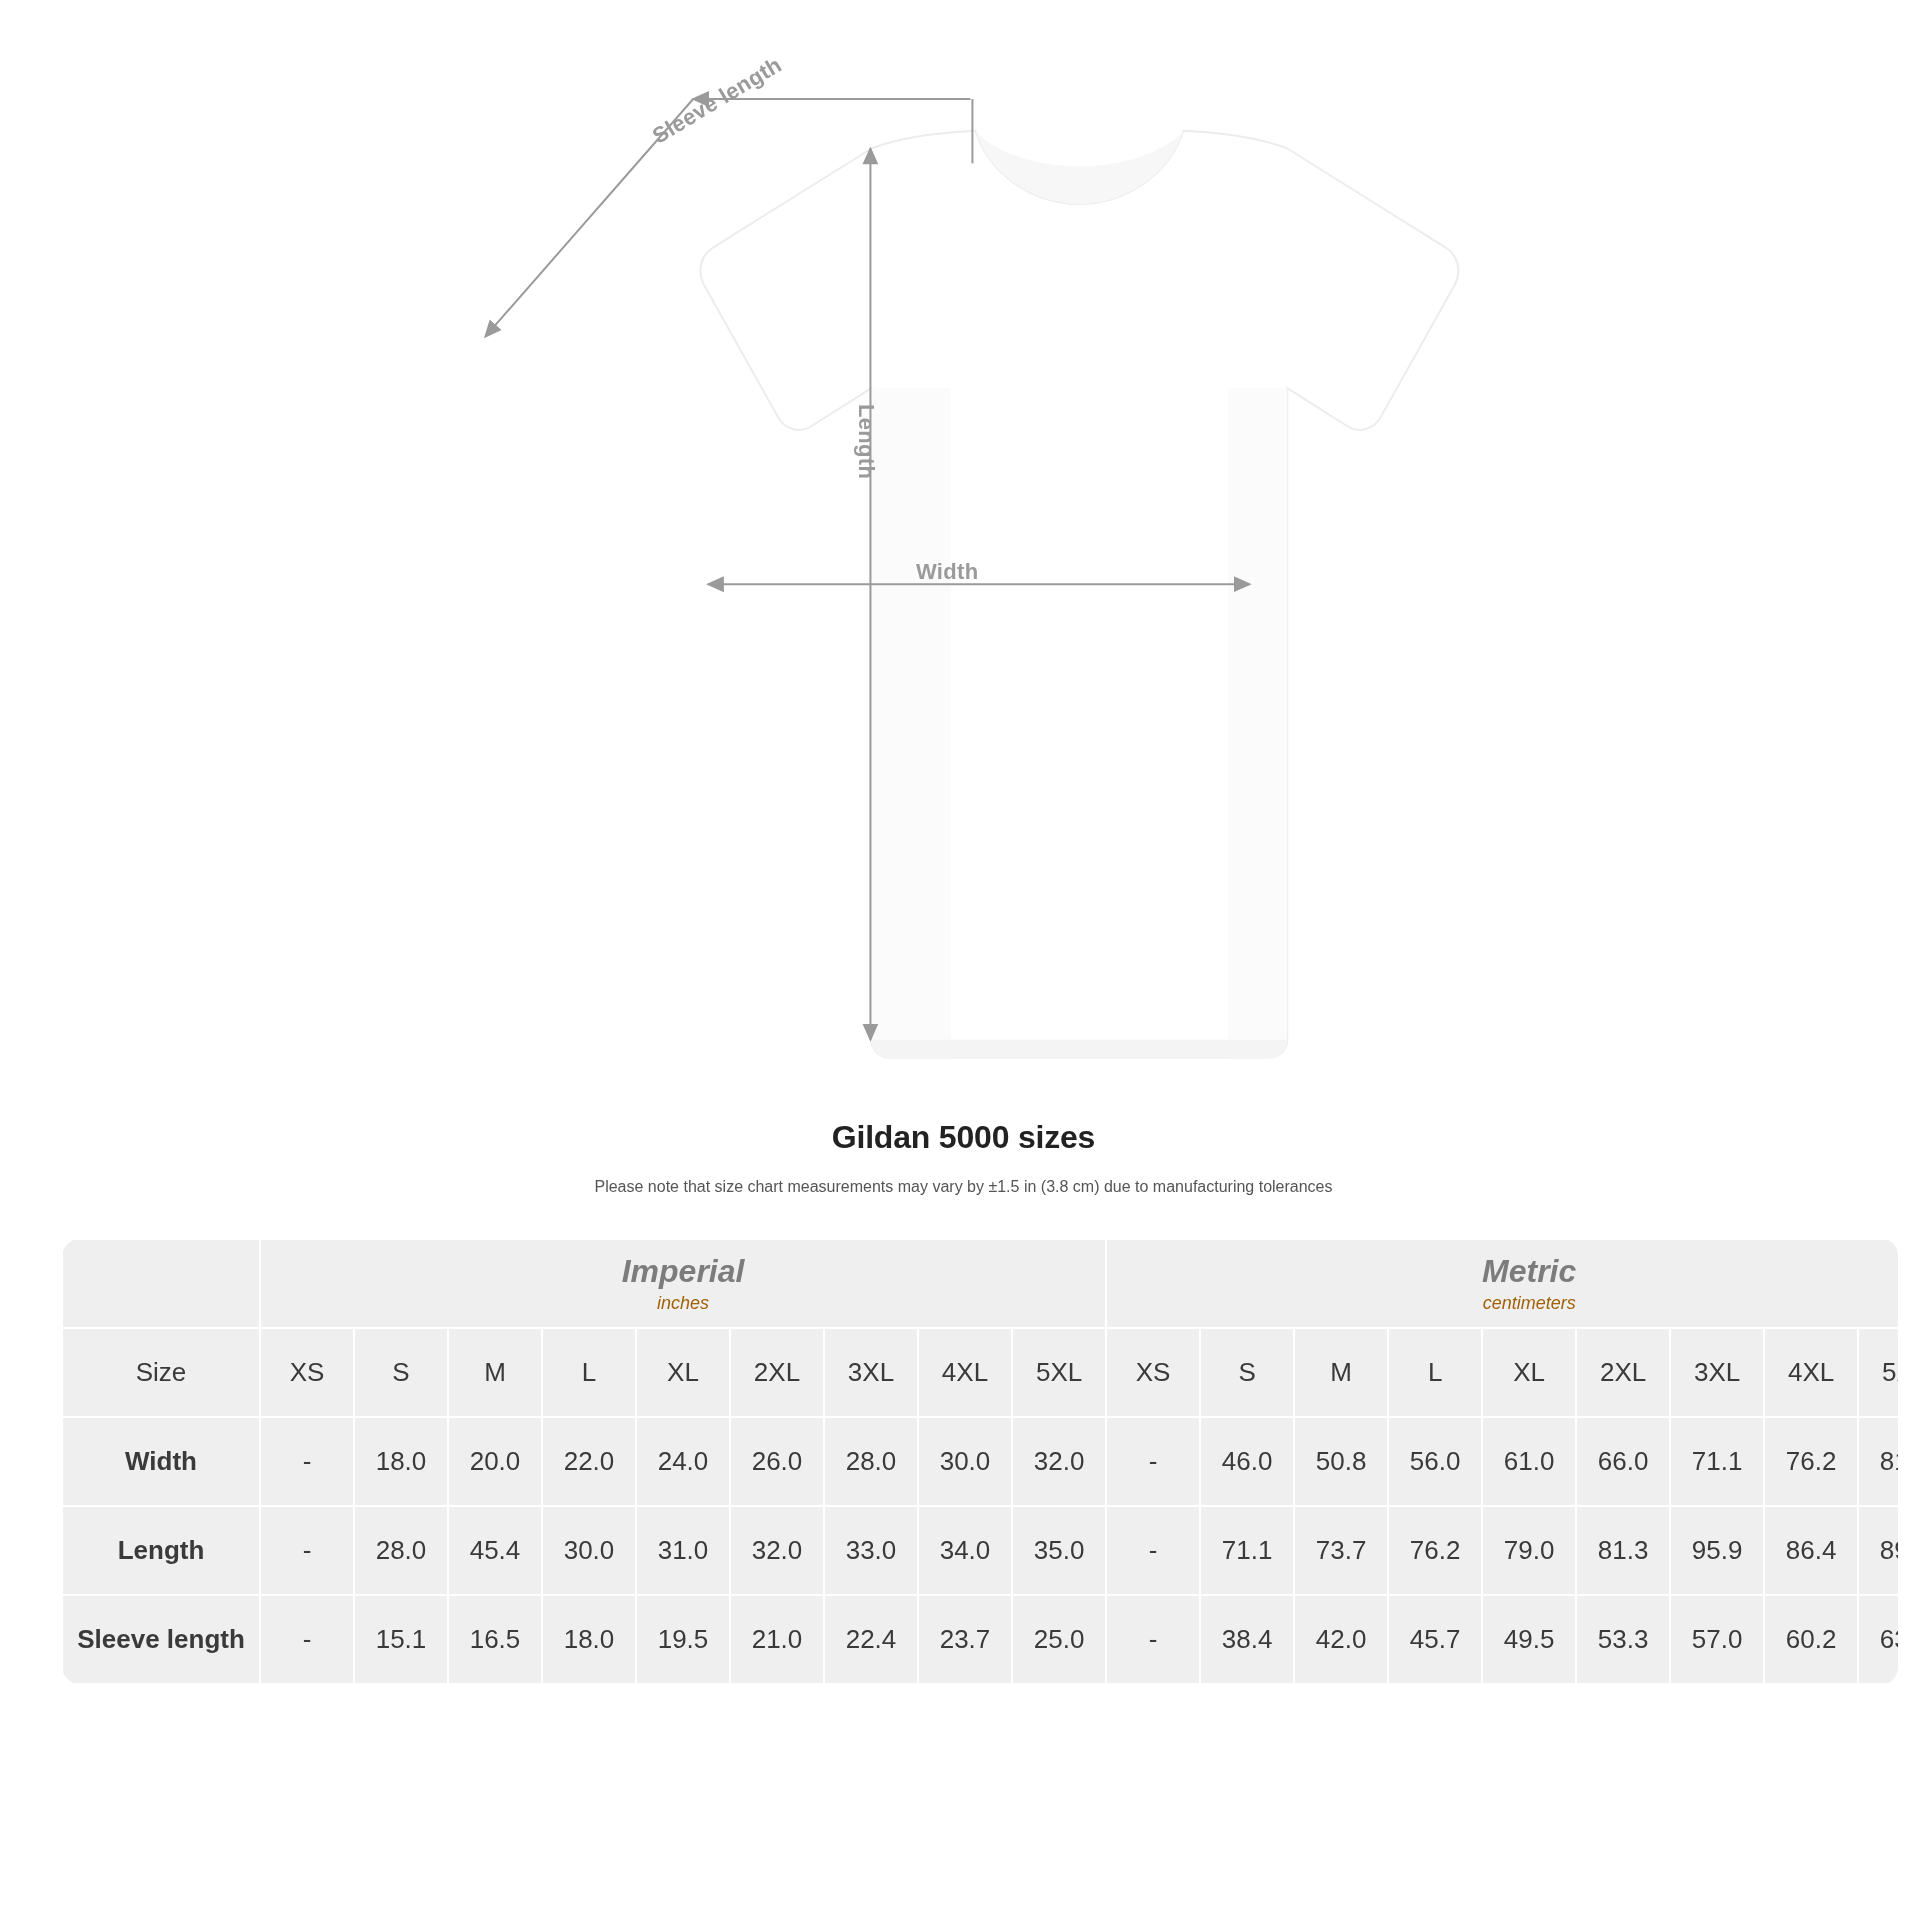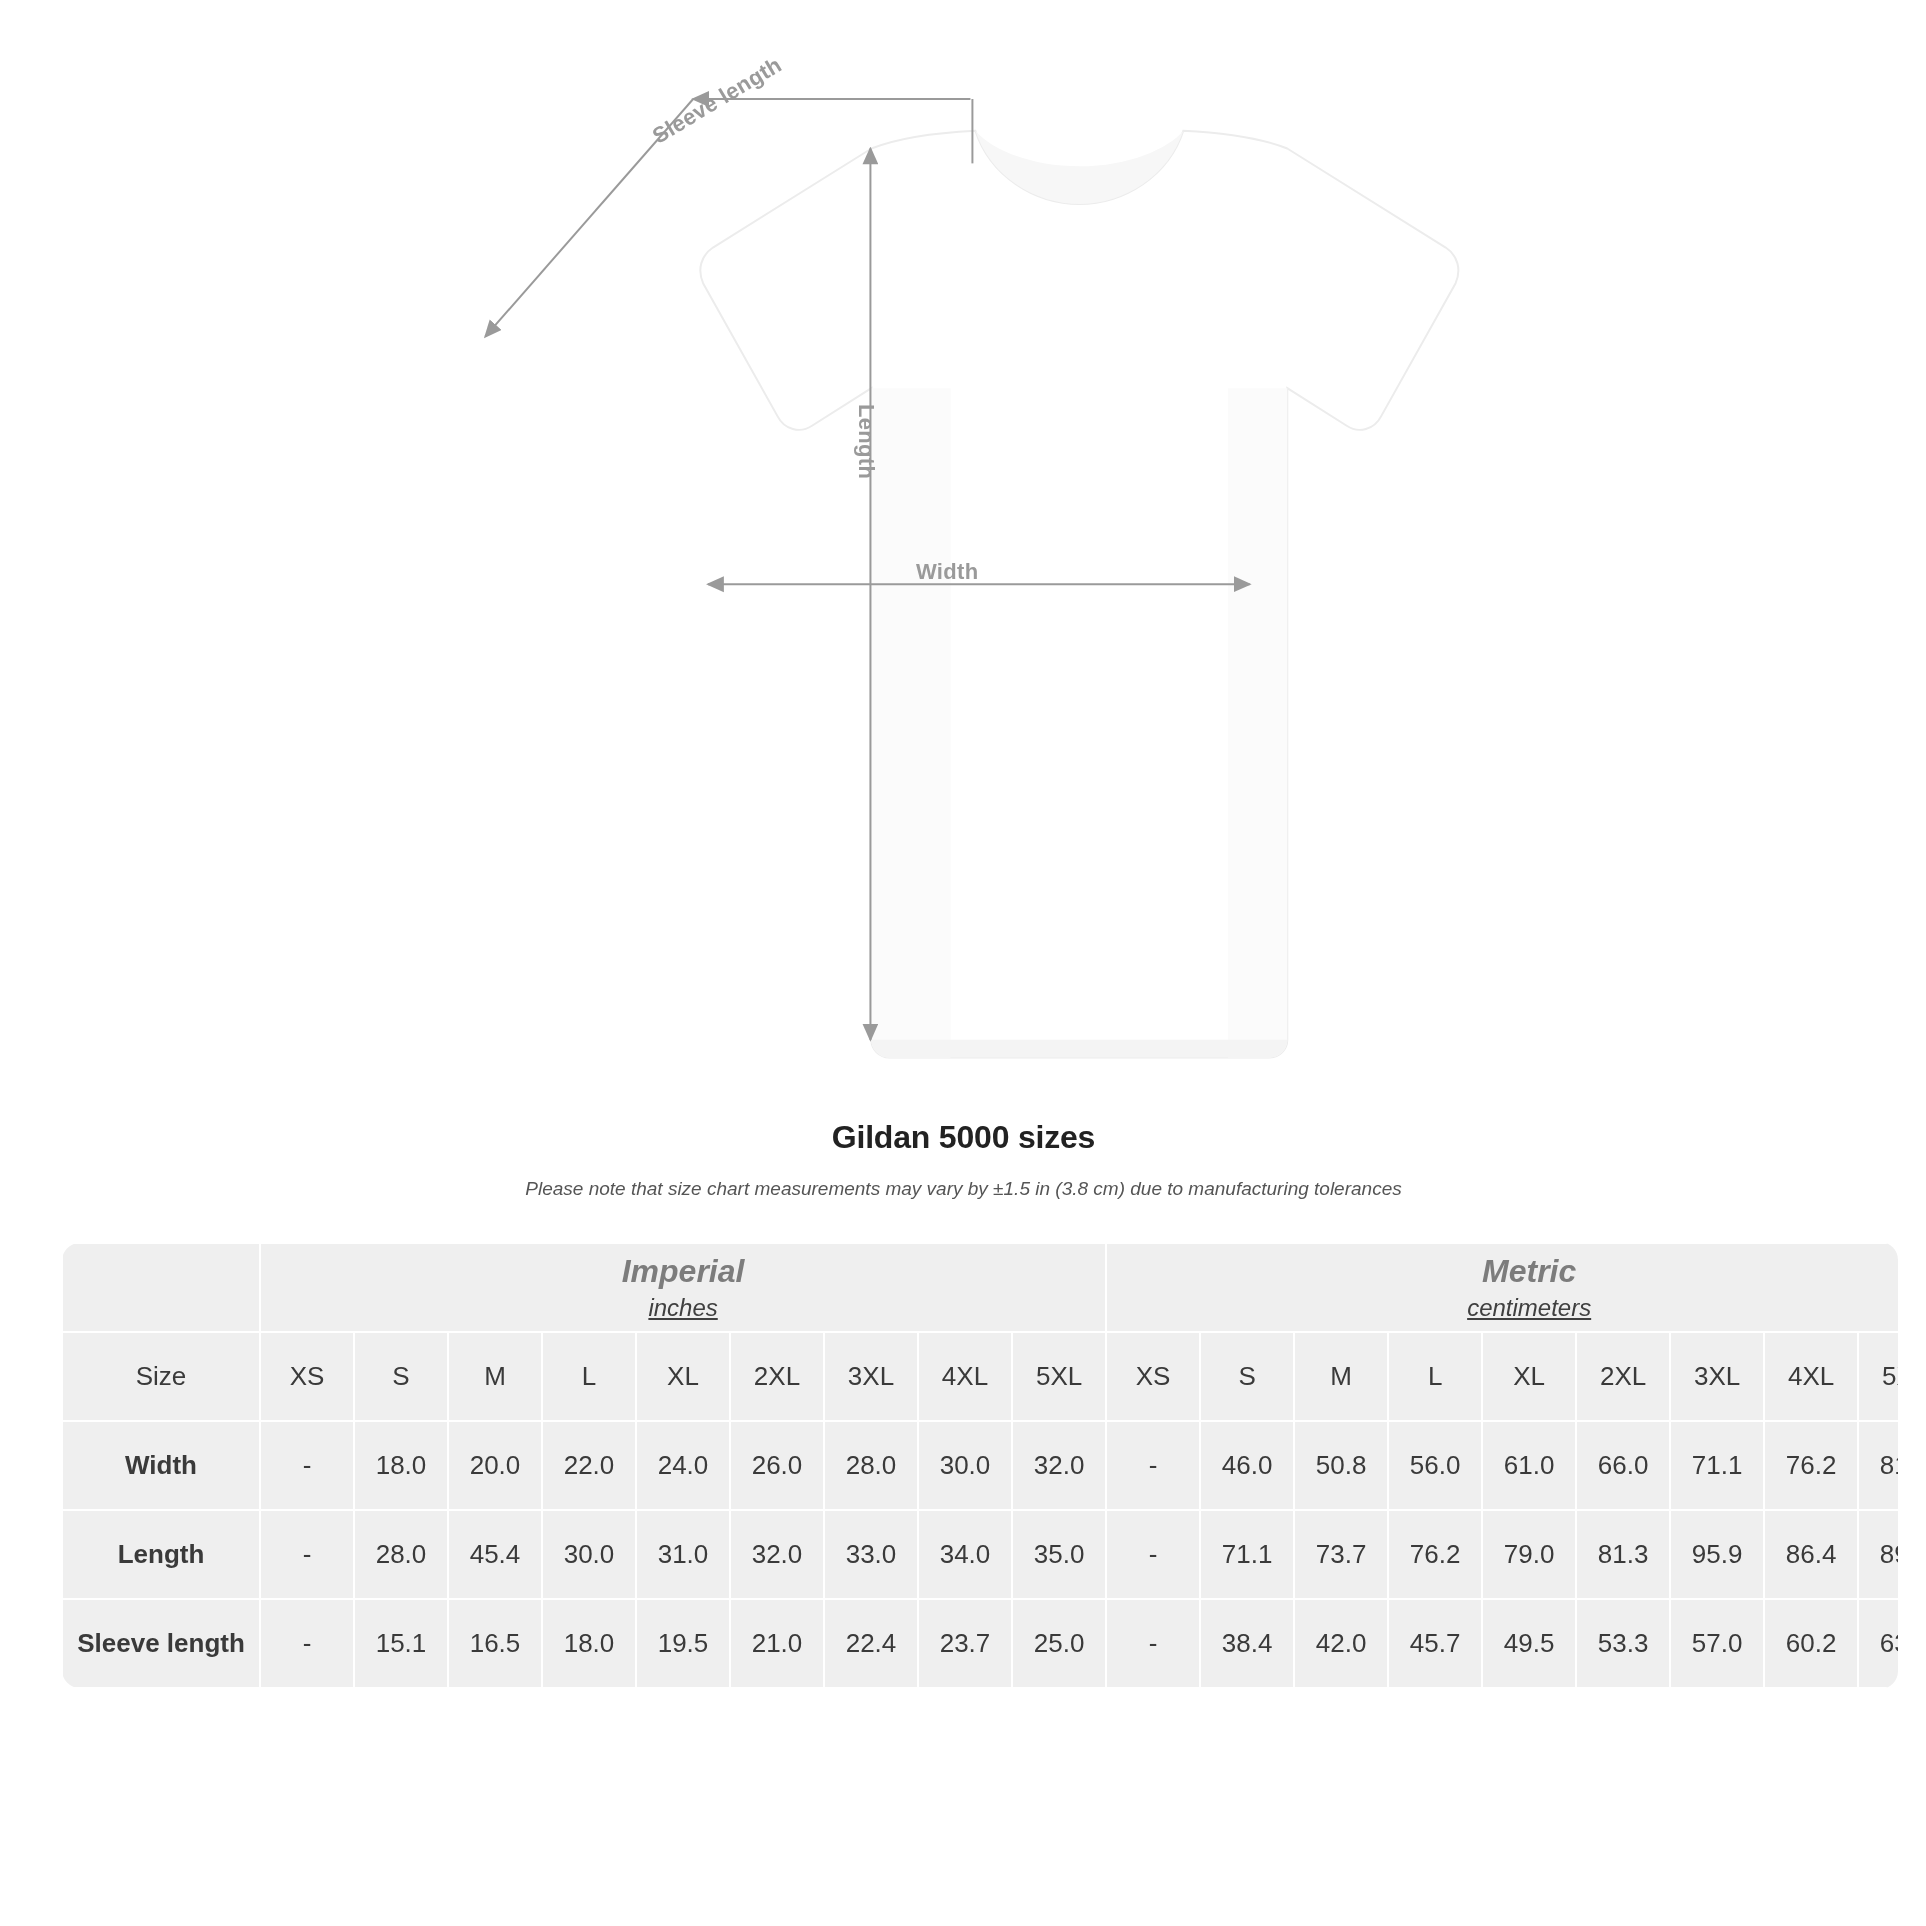--- a/index.html
+++ b/index.html
@@ -61,22 +61,21 @@
     text-align: center;
     font-size: 32px;
     font-weight: bold;
     color: #222222;
     margin: 0;
     padding-top: 10px;
     letter-spacing: -0.2px;
   }
   .subtitle {
     text-align: center;
-    font-size: 19px;
-    font-style: italic;
+    font-size: 16px;
     color: #555555;
     margin: 22px 0 0 0;
   }
 
   
   .table-wrap {
     margin: 42px 29px 0 61px;
     border-radius: 18px;
     overflow: hidden;
   }
@@ -100,25 +99,24 @@
     height: 141px;
   }
   .unit-head .unit-name {
     font-size: 32px;
     font-weight: bold;
     font-style: italic;
     color: #7c7c7c;
     line-height: 1.25;
   }
   .unit-head .unit-sub {
-    font-size: 24px;
+    font-size: 18px;
     font-style: italic;
-    color: #404040;
+    color: #a16207;
     line-height: 1.4;
-    text-decoration: underline;
   }
   .row-label {
     font-weight: bold;
     font-size: 27px;
     color: #3a3a3a;
     background: #e9e9e9;
   }
   .col-head {
     font-weight: normal;
     font-size: 27px;

